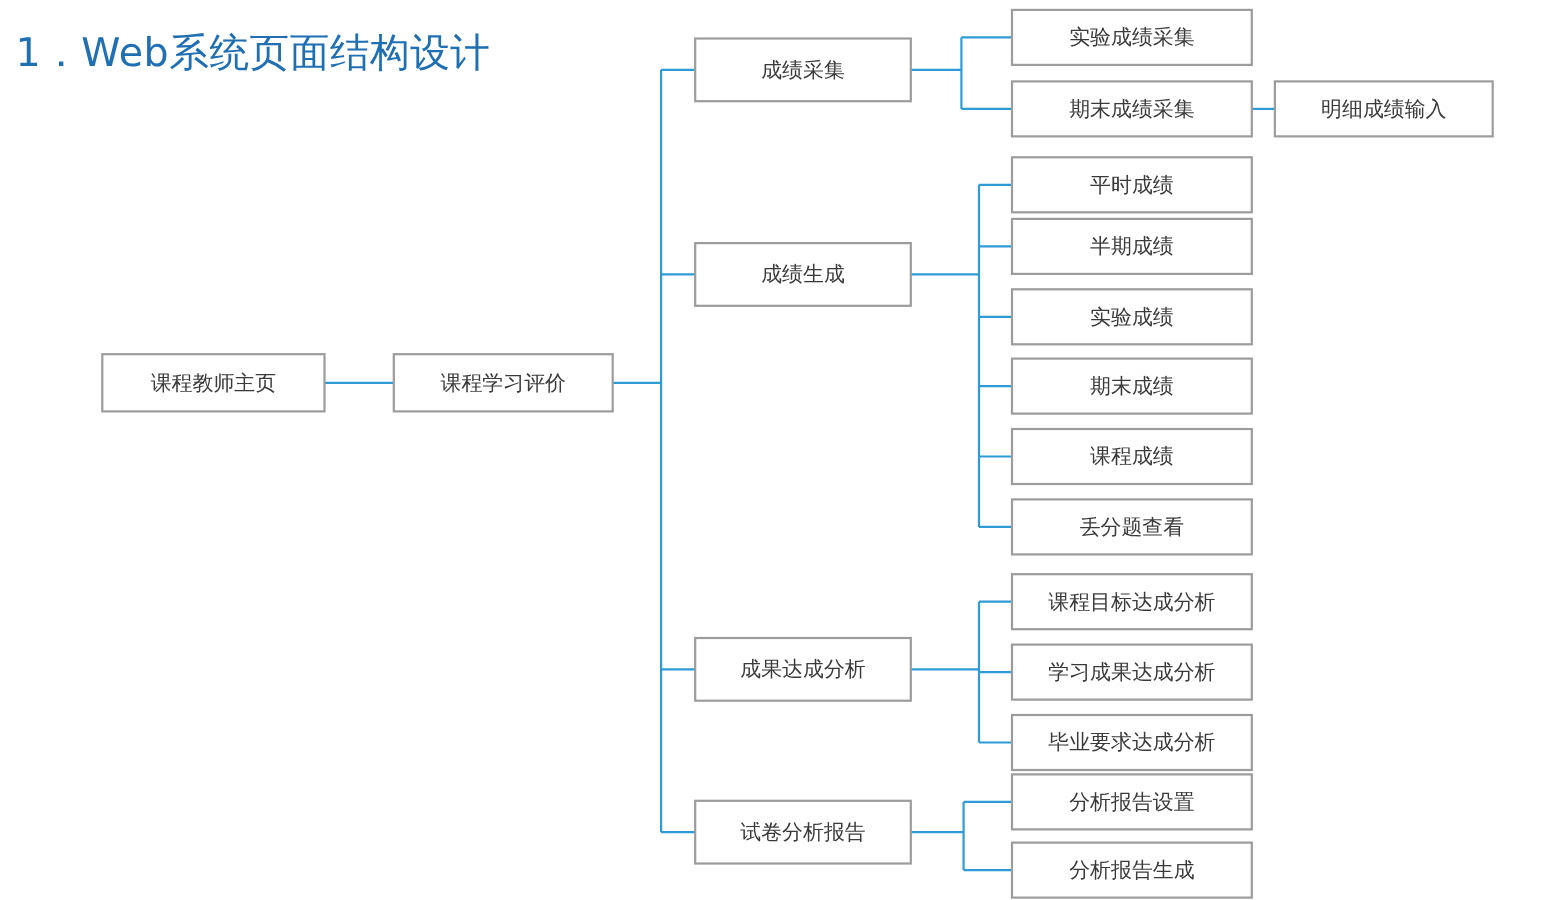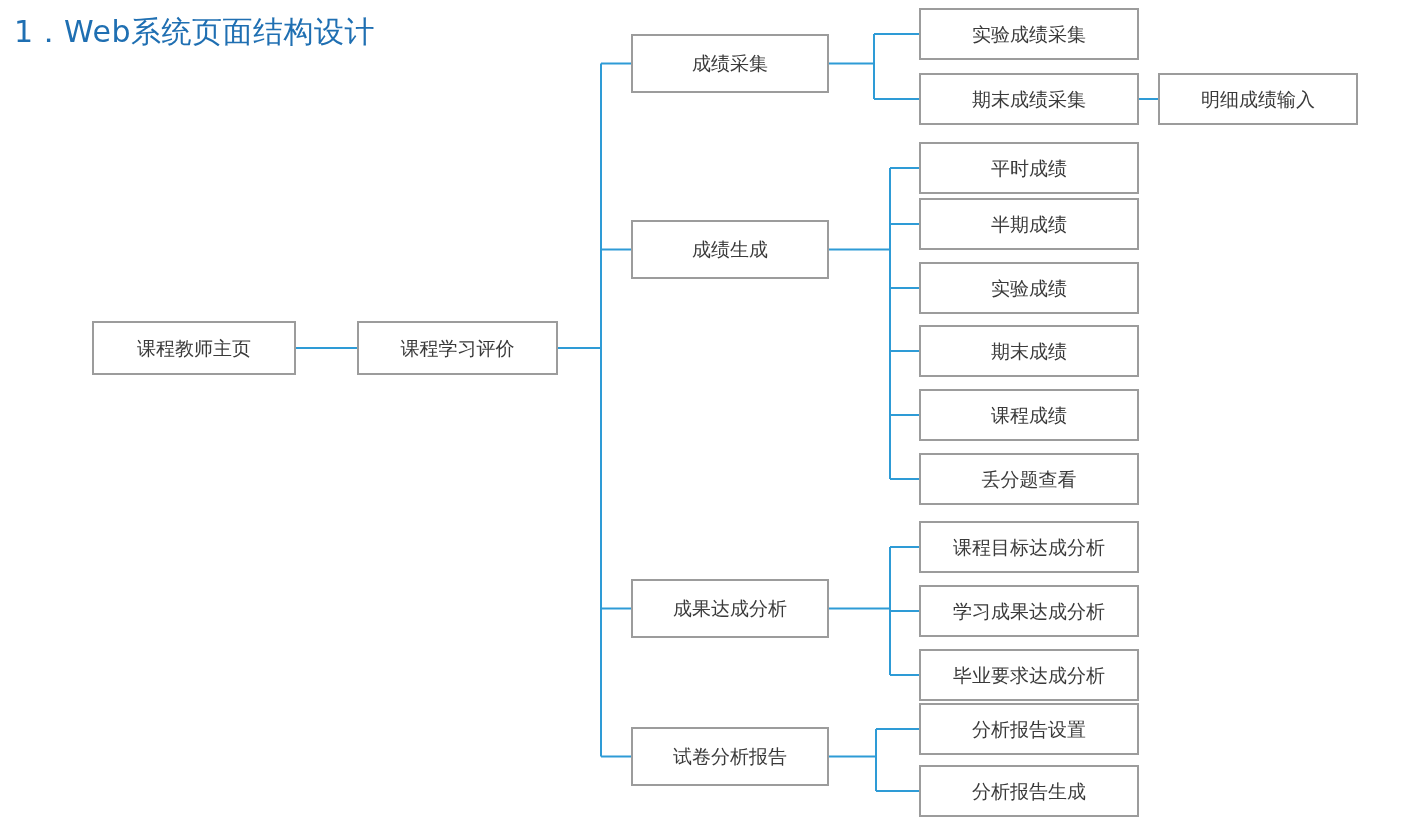--- a/index.html
+++ b/index.html
@@ -10,22 +10,22 @@
   body {
     width: 1416px;
     height: 818px;
     font-family: "DejaVu Sans", "Liberation Sans", sans-serif;
     overflow: hidden;
     position: relative;
   }
   #page-title {
     position: absolute;
     left: 14px;
-    top: 12px;
-    font-size: 30px;
+    top: 24px;
+    font-size: 36px;
     font-weight: 500;
     color: #1f6fb2;
     letter-spacing: 0.5px;
     white-space: nowrap;
   }
   #diagram {
     position: absolute;
     left: 0;
     top: 0;
   }

